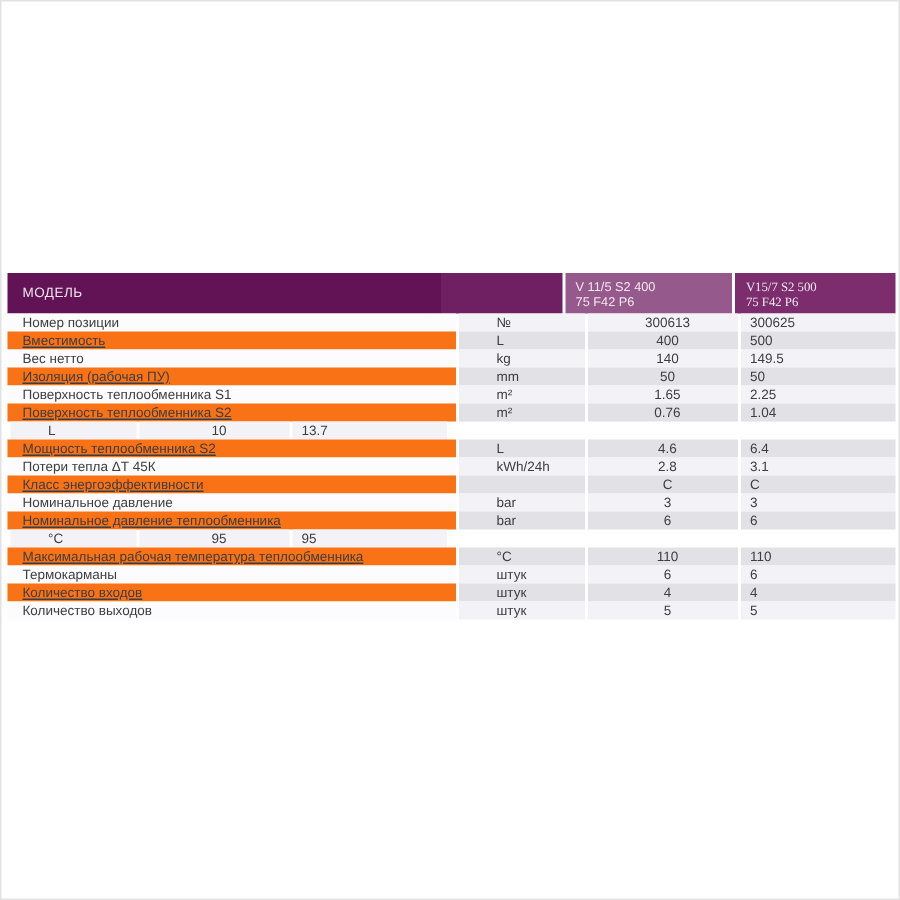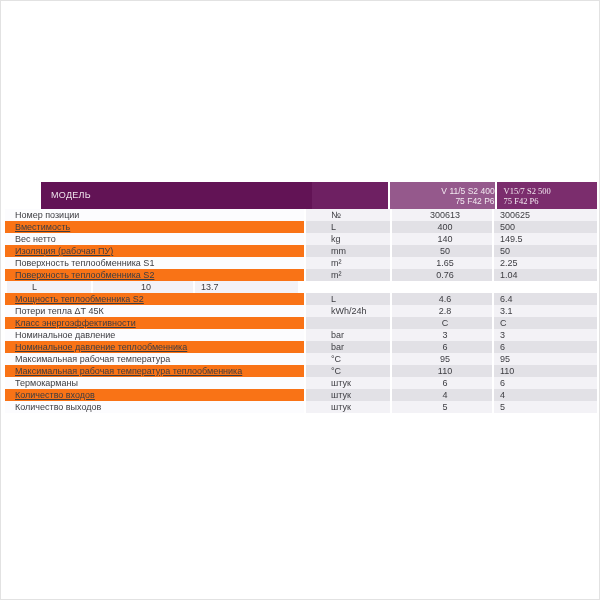--- a/index.html
+++ b/index.html
@@ -6,33 +6,33 @@
   #canvas {
     position:relative; width:600px; height:600px;
     background:#ffffff; box-sizing:border-box;
     border:1px solid #e2e2e2;
     font-family:"Liberation Sans", sans-serif;
     overflow:hidden;
   }
   #spec-table { position:absolute; left:4px; top:181px; width:592px; }
 
   
-  .hdr { display:flex; height:27px;margin-left:36px; }
+  .hdr { display:flex; height:27px; }
   .h-model {
     width:301px; box-sizing:border-box; background:#621355;
     color:#efe3ec; font-size:9px; line-height:27px; padding-left:10px;
     letter-spacing:.3px; white-space:nowrap; overflow:hidden;
   }
   .h-units { width:84px; box-sizing:border-box; background:#6e2062; }
   .h-col1, .h-col2 {
     box-sizing:border-box; margin-left:2px; color:#f2e8f0;
     font-size:8.5px; line-height:10.5px; padding:3.5px 0 0 7px;
     white-space:nowrap; overflow:hidden;
   }
-  .h-col1 { width:116px; background:#95598c;text-align:right; }
+  .h-col1 { width:116px; background:#95598c; }
   .h-col2 { width:111px; background:#7b2d6d;font-family:Liberation Serif, serif; }
 
   
   .row { display:flex; height:12px; font-size:9px; line-height:12px;
          color:#3d3d42; white-space:nowrap; }
   .row > div { box-sizing:border-box; overflow:hidden; }
   .c-label { width:299px; padding-left:10px; }
   .c-unit  { width:84px;  margin-left:2px; padding-left:25px; }
   .c-v1    { width:100px; margin-left:2px; padding-left:6px;text-align:center; }
   .c-v2    { width:103px; margin-left:2px; padding-left:6px; }
@@ -126,21 +126,20 @@
       <div class="c-v1">3</div>
       <div class="c-v2">3</div>
     </div>
     <div class="row even">
       <div class="c-label">Номинальное давление теплообменника</div>
       <div class="c-unit">bar</div>
       <div class="c-v1">6</div>
       <div class="c-v2">6</div>
     </div>
     <div class="row odd">
-      <div class="c-label">Максимальная рабочая температура</div>
       <div class="c-unit">°C</div>
       <div class="c-v1">95</div>
       <div class="c-v2">95</div>
     </div>
     <div class="row even">
       <div class="c-label">Максимальная рабочая температура теплообменника</div>
       <div class="c-unit">°C</div>
       <div class="c-v1">110</div>
       <div class="c-v2">110</div>
     </div>

